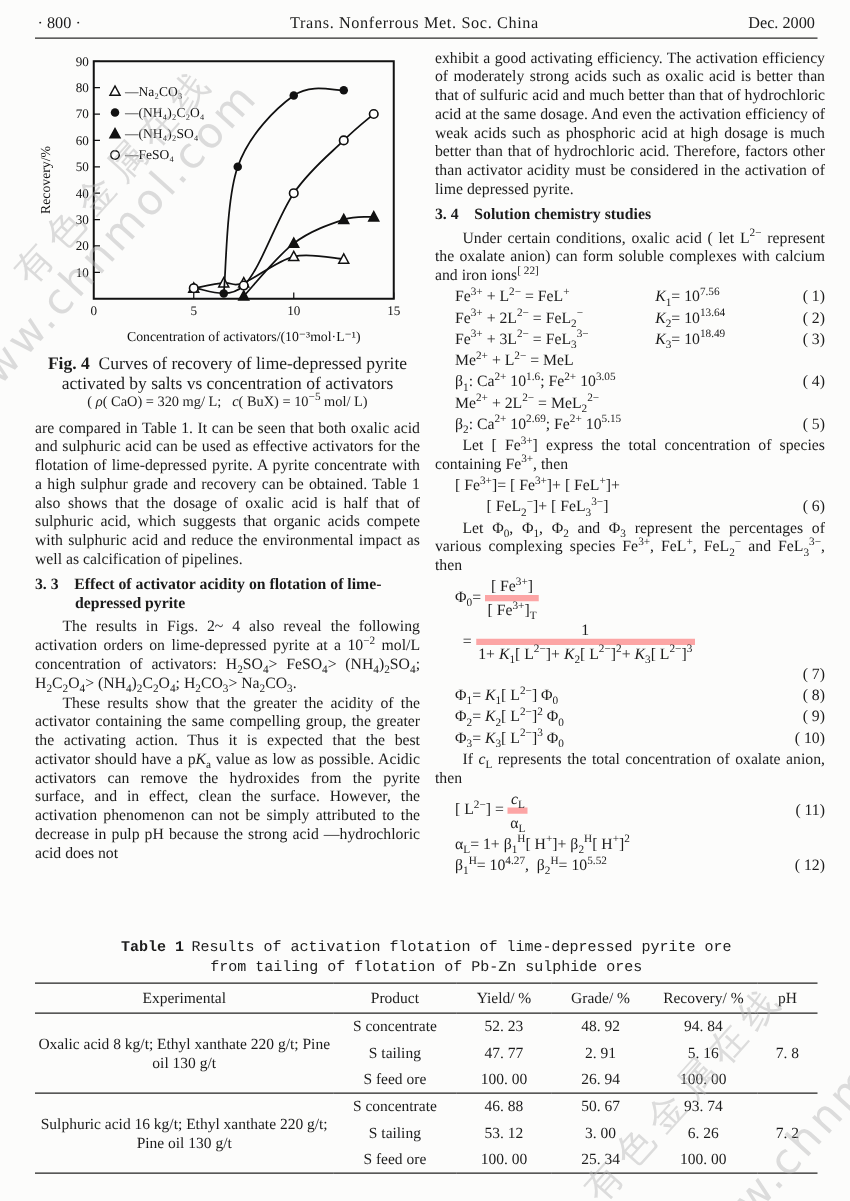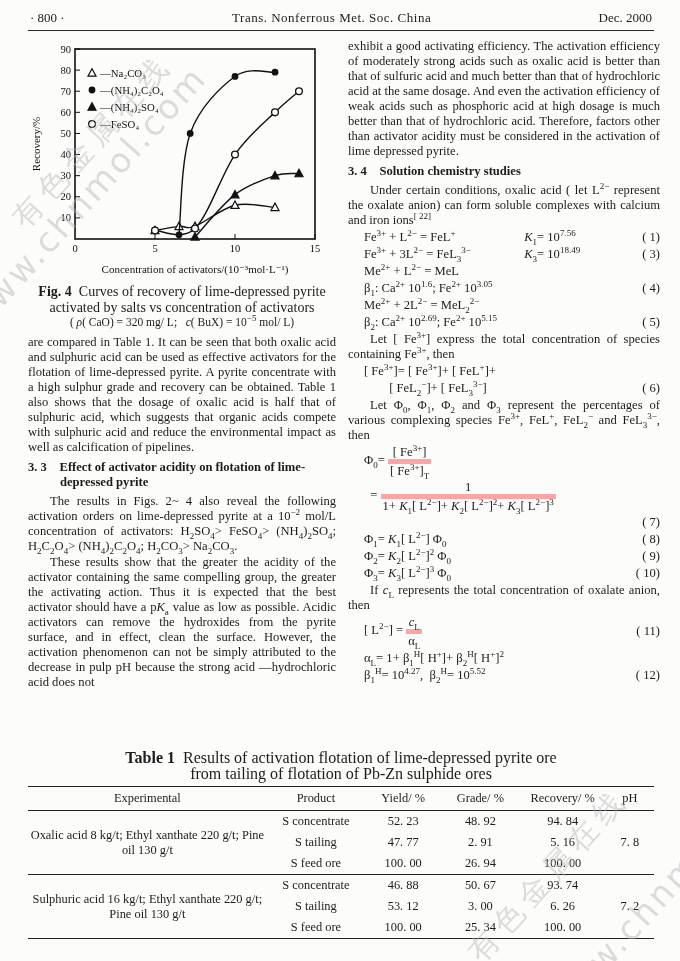--- a/index.html
+++ b/index.html
@@ -26,21 +26,21 @@
   .eq-num{white-space:nowrap;}
   .frac{display:inline-block;vertical-align:middle;text-align:center;line-height:1.12;}
   .frac .fn{display:block;padding:0 2px;}
   .frac .fd{display:block;border-top:5px solid #fca5a5;padding:0 2px;}
   .fig-wrap{margin:2px 0 0 0;}
   svg text{font-family:"Liberation Serif","DejaVu Serif",serif;fill:#111;}
   .fig-caption{text-align:center;margin:3px 0 6px 0;}
   .cap1,.cap2{font-size:14px;line-height:15.5px;}
   .cap3{font-size:11.5px;line-height:14px;}
   .table-sec{padding:7px 26px 0 28px;}
-  .table-title{text-align:center;font-size:16px;line-height:16px;margin-bottom:4px;}
+  .table-title{text-align:center;font-size:12px;line-height:16px;margin-bottom:4px;font-family:Liberation Mono, monospace;}
   table.t1{width:100%;border-collapse:collapse;font-size:12.4px;
     border-top:1.7px solid #222;border-bottom:1.7px solid #222;}
   table.t1 th{font-weight:normal;padding:4px 2px;border-bottom:1.2px solid #222;text-align:center;}
   table.t1 td{text-align:center;padding:3px 2px;}
   tr.group-end td, td.exp{border-bottom:1.2px solid #222;}
   td.exp{padding:2px 6px;}
   .wm{position:absolute;color:#b5b5b5;opacity:.45;transform:rotate(-48deg);
     transform-origin:left top;pointer-events:none;white-space:nowrap;
     font-family:"DejaVu Sans",sans-serif;z-index:5;}
   .wm-cn{font-size:30px;letter-spacing:7px;}
@@ -137,20 +137,25 @@
   <div class="col-right" id="right-blocks">
       <div class="para noindent">exhibit a good activating efficiency. The activation efficiency of moderately strong acids such as oxalic acid is better than that of sulfuric acid and much better than that of hydrochloric acid at the same dosage. And even the activation efficiency of weak acids such as phosphoric acid at high dosage is much better than that of hydrochloric acid. Therefore, factors other than activator acidity must be considered in the activation of lime depressed pyrite.</div>
       <div class="heading">3. 4 Solution chemistry studies</div>
       <div class="para">Under certain conditions, oxalic acid ( let L<sup>2−</sup> represent the oxalate anion) can form soluble complexes with calcium and iron ions<sup>[ 22]</sup></div>
       <div class="eq-row">
         <span class="eq-body">Fe<sup>3+</sup> + L<sup>2−</sup> = FeL<sup>+</sup></span>
         <span class="eq-k"><i>K</i><sub>1</sub>= 10<sup>7.56</sup></span>
         <span class="eq-num">( 1)</span>
       </div>
       <div class="eq-row">
+        <span class="eq-body">Fe<sup>3+</sup> + 2L<sup>2−</sup> = FeL<sub>2</sub><sup>−</sup></span>
+        <span class="eq-k"><i>K</i><sub>2</sub>= 10<sup>13.64</sup></span>
+        <span class="eq-num">( 2)</span>
+      </div>
+      <div class="eq-row">
         <span class="eq-body">Fe<sup>3+</sup> + 3L<sup>2−</sup> = FeL<sub>3</sub><sup>3−</sup></span>
         <span class="eq-k"><i>K</i><sub>3</sub>= 10<sup>18.49</sup></span>
         <span class="eq-num">( 3)</span>
       </div>
       <div class="eq-row">
         <span class="eq-body">Me<sup>2+</sup> + L<sup>2−</sup> = MeL</span>
       </div>
       <div class="eq-row">
         <span class="eq-body">β<sub>1</sub>: Ca<sup>2+</sup> 10<sup>1.6</sup>; Fe<sup>2+</sup> 10<sup>3.05</sup></span>
         <span class="eq-num">( 4)</span>

